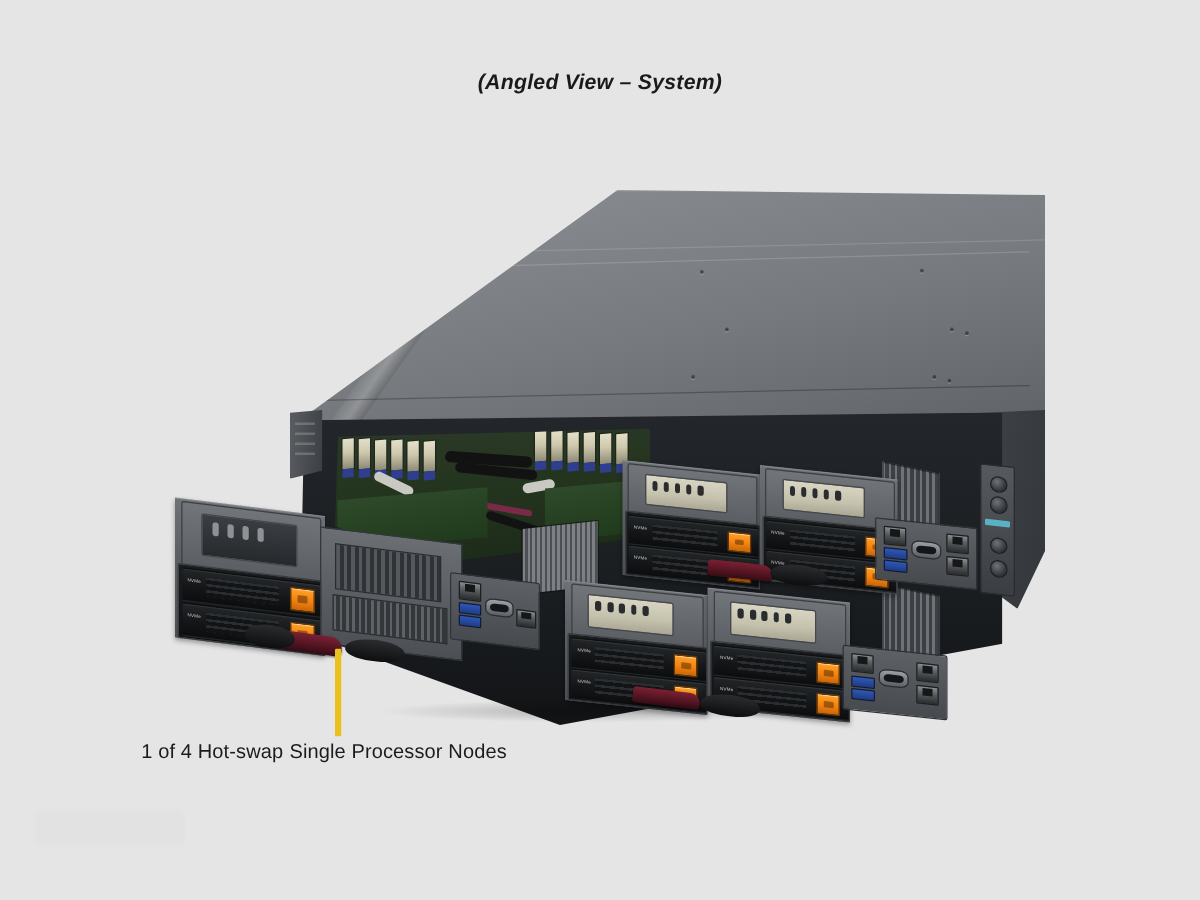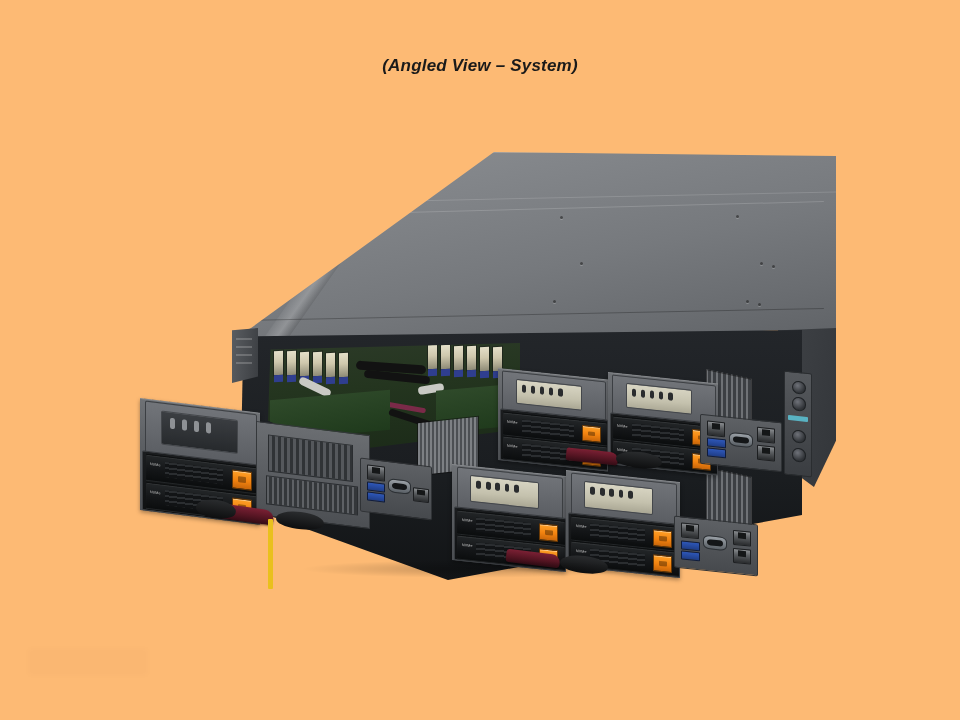--- a/index.html
+++ b/index.html
@@ -9,21 +9,21 @@
     background: #ffffff;
   }
   body {
     font-family: "Liberation Sans", sans-serif;
     -webkit-font-smoothing: antialiased;
   }
   #stage {
     position: relative;
     width: 960px;
     height: 720px;
-    background: #fdba74;
+    background: #e5e5e5;
     overflow: hidden;
   }
 
   
   .title {
     position: absolute;
     left: 0;
     top: 56px;
     width: 960px;
     text-align: center;
@@ -615,15 +615,18 @@
       <span class="ctrl-btn" style="top:24%"></span>
       <span class="ctrl-strip" style="top:42%"></span>
       <span class="ctrl-btn" style="top:56%"></span>
       <span class="ctrl-btn" style="top:74%"></span>
     </div>
 
     <div class="under-shadow"></div>
   </div>
 
   <div class="callout-line"></div>
+  <div class="caption">
+    <span>1 of 4 Hot-swap</span><span class="gap"></span><span>Single Processor Nodes</span>
+  </div>
 
   <div class="watermark"></div>
 </div>
 
 </body></html>

